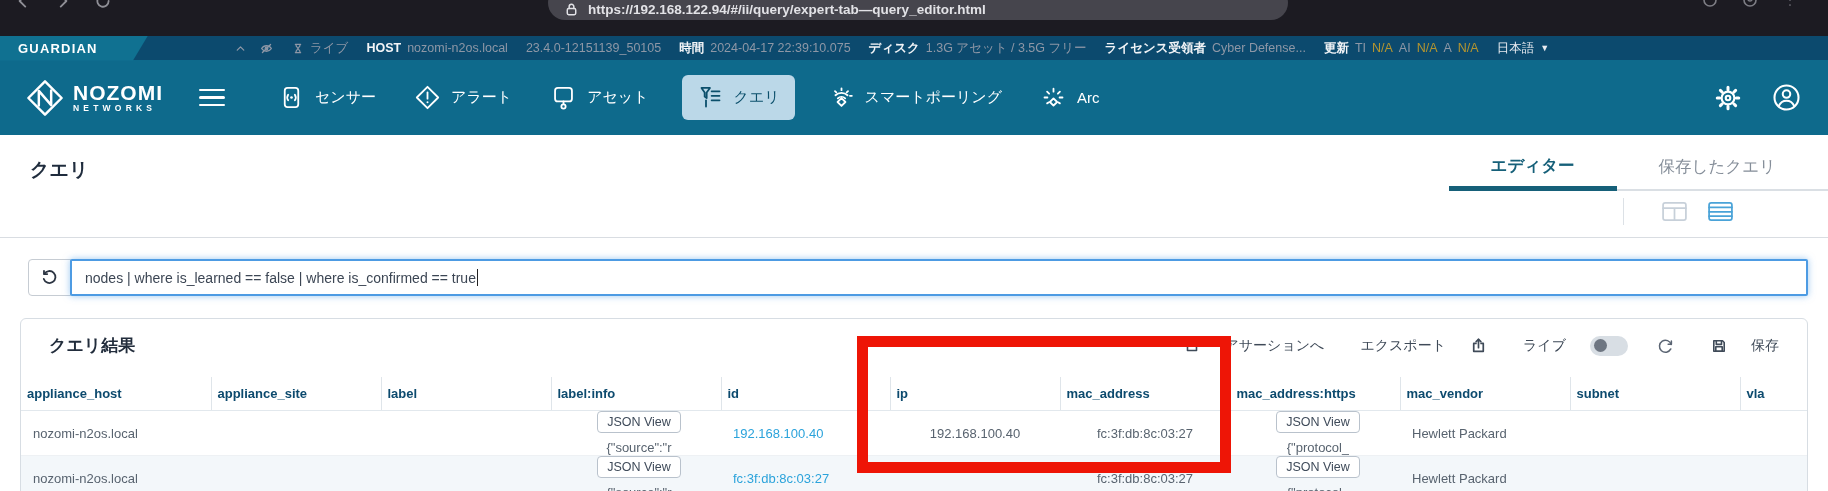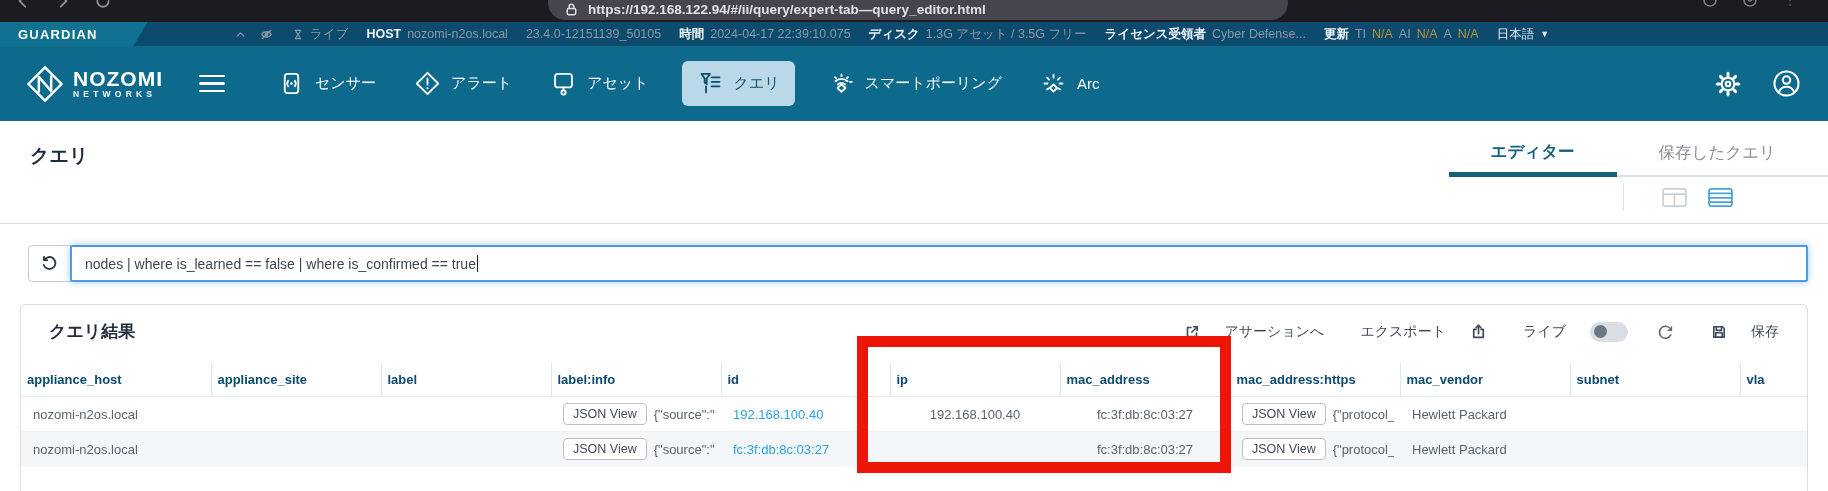--- a/index.html
+++ b/index.html
@@ -2,21 +2,21 @@
 <html><head>
 <meta charset="utf-8">
 <style>
   * { margin:0; padding:0; box-sizing:border-box; }
   html,body { width:1828px; height:491px; overflow:hidden; background:#fff;
     font-family:"Liberation Sans","DejaVu Sans",sans-serif; position:relative; }
 
   .ic { fill:none; stroke:currentColor; stroke-width:1.6; stroke-linecap:round; stroke-linejoin:round; }
 
   
-  .browser-bar { height:22px; background:#1c1b22; position:relative; overflow:hidden; }
+  .browser-bar { height:36px; background:#1c1b22; position:relative; overflow:hidden; }
   .b-left { position:absolute; left:14px; top:-8px; display:flex; gap:22px; color:#8f8f96; }
   .b-right { position:absolute; right:30px; top:-8px; display:flex; gap:24px; color:#8f8f96; opacity:.85; }
   .url-pill { position:absolute; left:548px; top:-14px; width:740px; height:34px; background:#46454d;
     border-radius:17px; display:flex; align-items:flex-end; padding:0 16px 3px; gap:9px;
     color:#e2e2e6; font-weight:bold; font-size:13.5px; white-space:nowrap; overflow:hidden; }
 
   
   .status-bar { height:24px; background:#0c4a6e; display:flex; align-items:center;
     color:#8e97a6; font-size:12.5px; white-space:nowrap; }
   .guardian-chip { height:25px; background:#107191; color:#fff; font-weight:bold; letter-spacing:1.2px;
@@ -73,21 +73,21 @@
   .toggle .knob { position:absolute; left:4px; top:3.5px; width:13px; height:13px; border-radius:50%; background:#6e7682; }
 
   table { width:100%; border-collapse:collapse; table-layout:fixed; font-size:13px; margin-top:12px; }
   thead th { font-weight:bold; color:#0c4a6e; padding:9px 6px; border-bottom:1px solid #e2e8ed;
     text-align:left; overflow:hidden; white-space:nowrap; }
   thead th:not(:last-child) { border-right:1px solid #dfe5ea; }
   tbody td { padding:0 6px; height:35px; color:#58636f; text-align:center; overflow:hidden; white-space:nowrap; }
   tbody tr + tr td { border-top:1px solid #eef1f4; }
   tr.alt td { background:#f3f7fa; }
   td.al { text-align:left; padding-left:12px; }
-  .cellflex { display:flex; align-items:center; gap:7px; overflow:hidden; }
+  .cellflex { display:flex; align-items:center; gap:7px; overflow:hidden;flex-direction:column; }
   .chip { border:1px solid #b9c2cc; border-radius:4px; padding:3px 9px; background:#fff; color:#3f4b5a;
     font-size:12.5px; flex:0 0 auto; cursor:pointer; }
   .trunc { overflow:hidden; white-space:nowrap; }
   .link { color:#2ba3db; cursor:pointer; }
 
   
   .red-box { position:absolute; left:857px; top:336px; width:374px; height:137px;
     border:11px solid #ee1506; z-index:50; pointer-events:none; }
 </style>
 </head>

